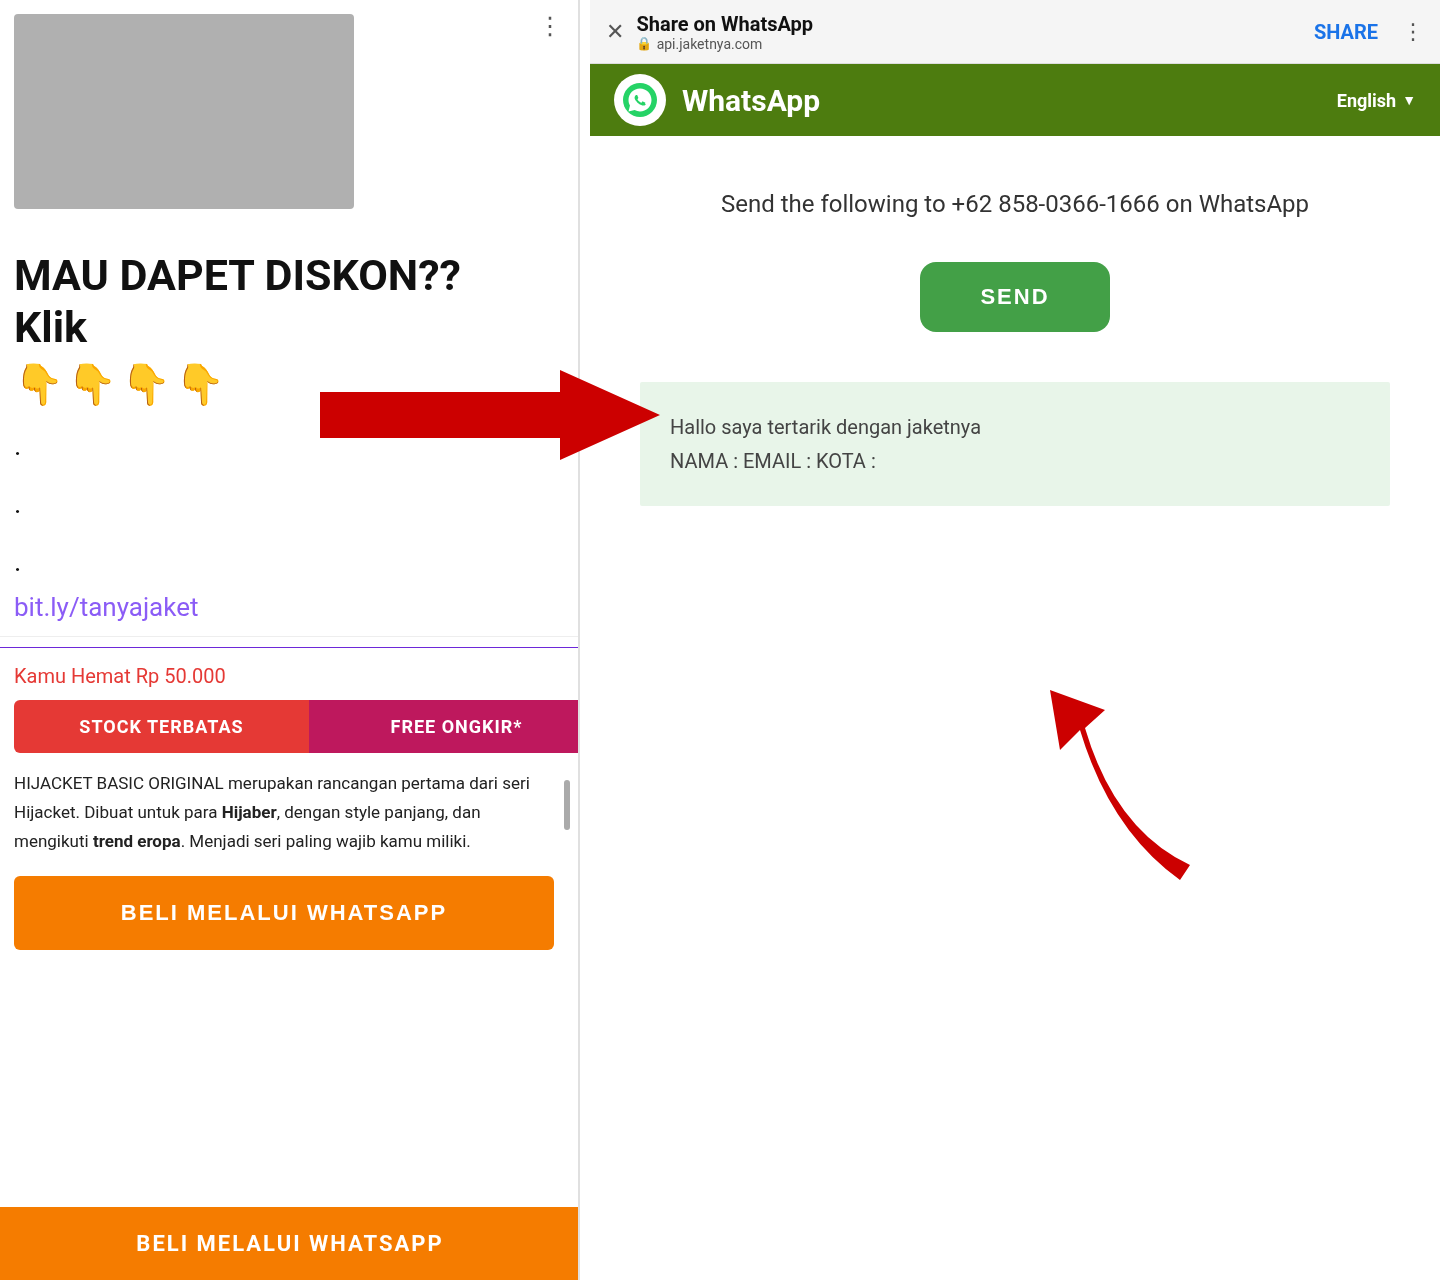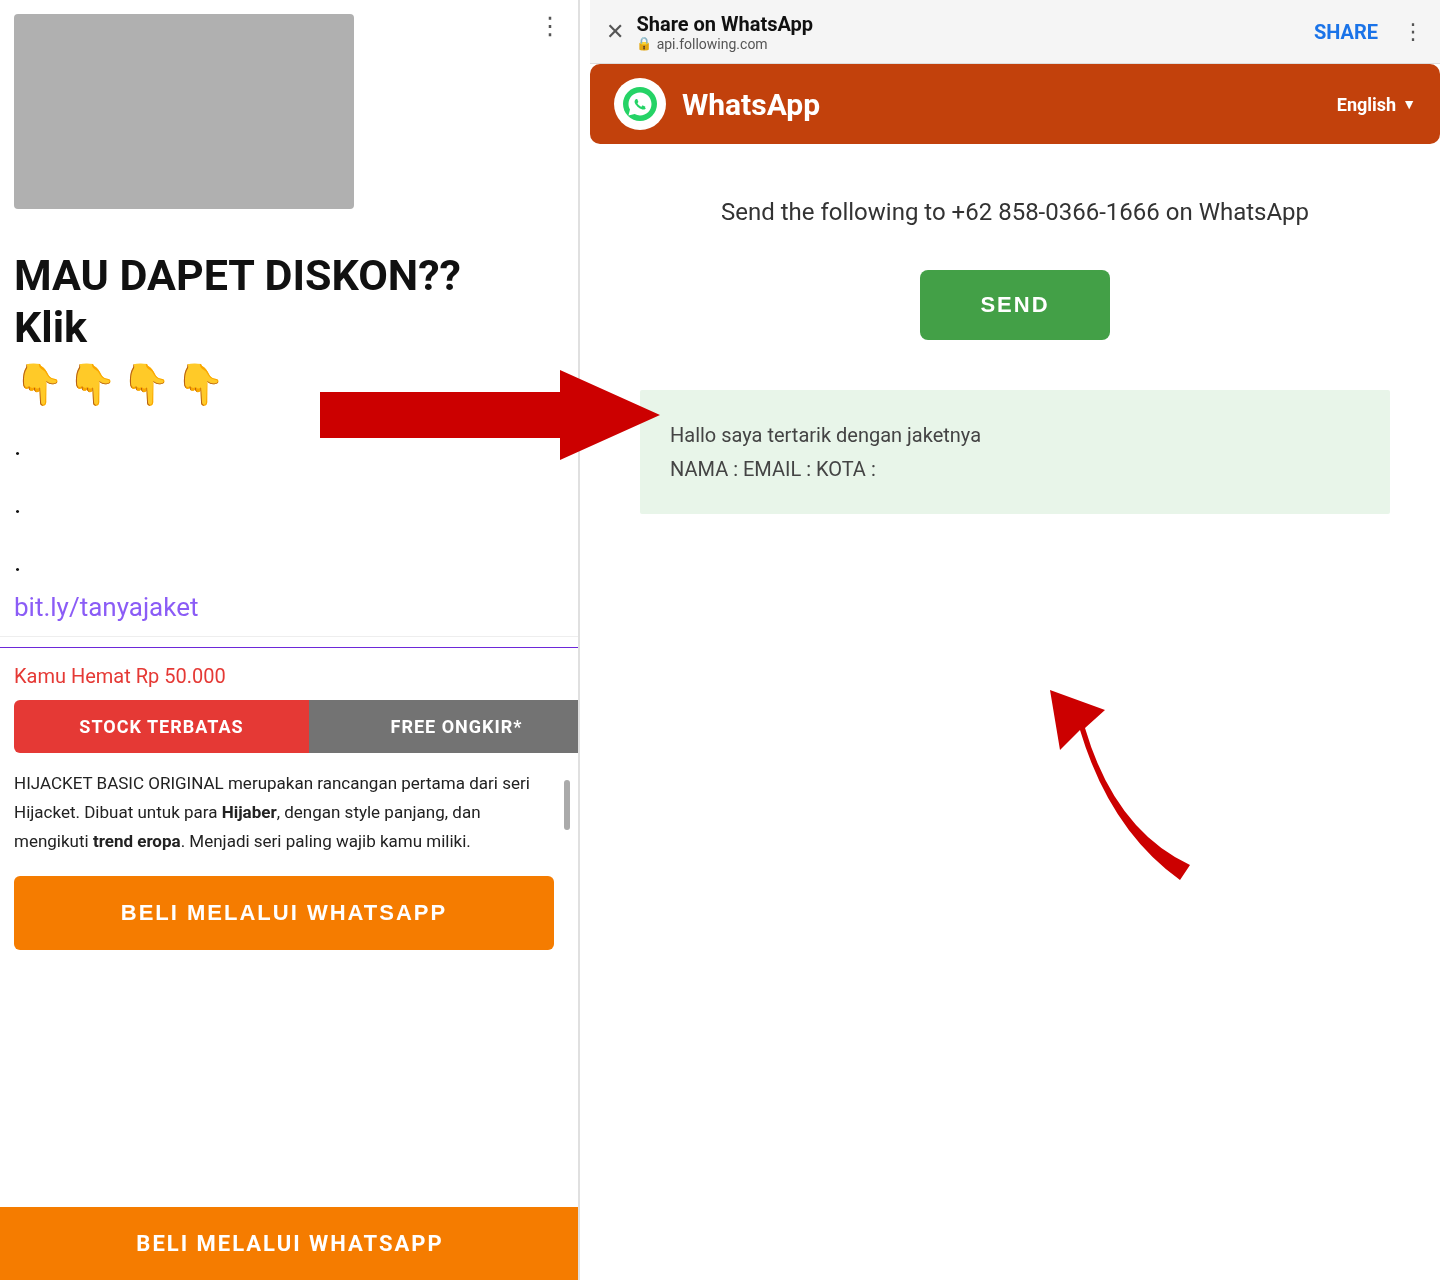--- a/index.html
+++ b/index.html
@@ -114,21 +114,21 @@
       color: #fff;
       font-size: 18px;
       font-weight: bold;
       padding: 16px 0;
       flex: 1;
       text-align: center;
       letter-spacing: 1px;
     }
 
     .badge-green {
-      background: #737373;
+      background: #be185d;
       color: #fff;
       font-size: 18px;
       font-weight: bold;
       padding: 16px 0;
       flex: 1;
       text-align: center;
       letter-spacing: 1px;
     }
 
     .product-description {
@@ -247,26 +247,25 @@
     }
 
     .more-btn {
       font-size: 22px;
       color: #555;
       cursor: pointer;
     }
 
     
     .whatsapp-header {
-      background: #c2410c;
+      background: #4d7c0f;
       display: flex;
       align-items: center;
       padding: 16px 24px;
-      height: 80px;
-      border-radius: 10px;
+      height: 72px;
     }
 
     .whatsapp-logo {
       width: 52px;
       height: 52px;
       background: #fff;
       border-radius: 50%;
       display: flex;
       align-items: center;
       justify-content: center;
@@ -307,21 +306,21 @@
       line-height: 1.5;
       margin-bottom: 40px;
     }
 
     .send-button {
       background: #43a047;
       color: #fff;
       font-size: 22px;
       font-weight: bold;
       padding: 22px 60px;
-      border-radius: 8px;
+      border-radius: 16px;
       border: none;
       cursor: pointer;
       letter-spacing: 2px;
       margin-bottom: 50px;
       text-align: center;
     }
 
     
     .message-preview-box {
       background: #e8f5e9;
@@ -399,21 +398,21 @@
 </div>
 
 <div class="right-panel">
 
   <div class="browser-bar">
     <span class="close-icon-btn">✕</span>
     <div class="browser-title-area">
       <div class="browser-title-main">Share on WhatsApp</div>
       <div class="browser-url">
         <span class="lock-icon">🔒</span>
-        <span>api.following.com</span>
+        <span>api.jaketnya.com</span>
       </div>
     </div>
     <span class="share-btn">SHARE</span>
     <span class="more-btn">⋮</span>
   </div>
 
   <div class="whatsapp-header">
     <div class="whatsapp-logo">
 
       <svg width="36" height="36" viewBox="0 0 36 36" xmlns="http://www.w3.org/2000/svg">

